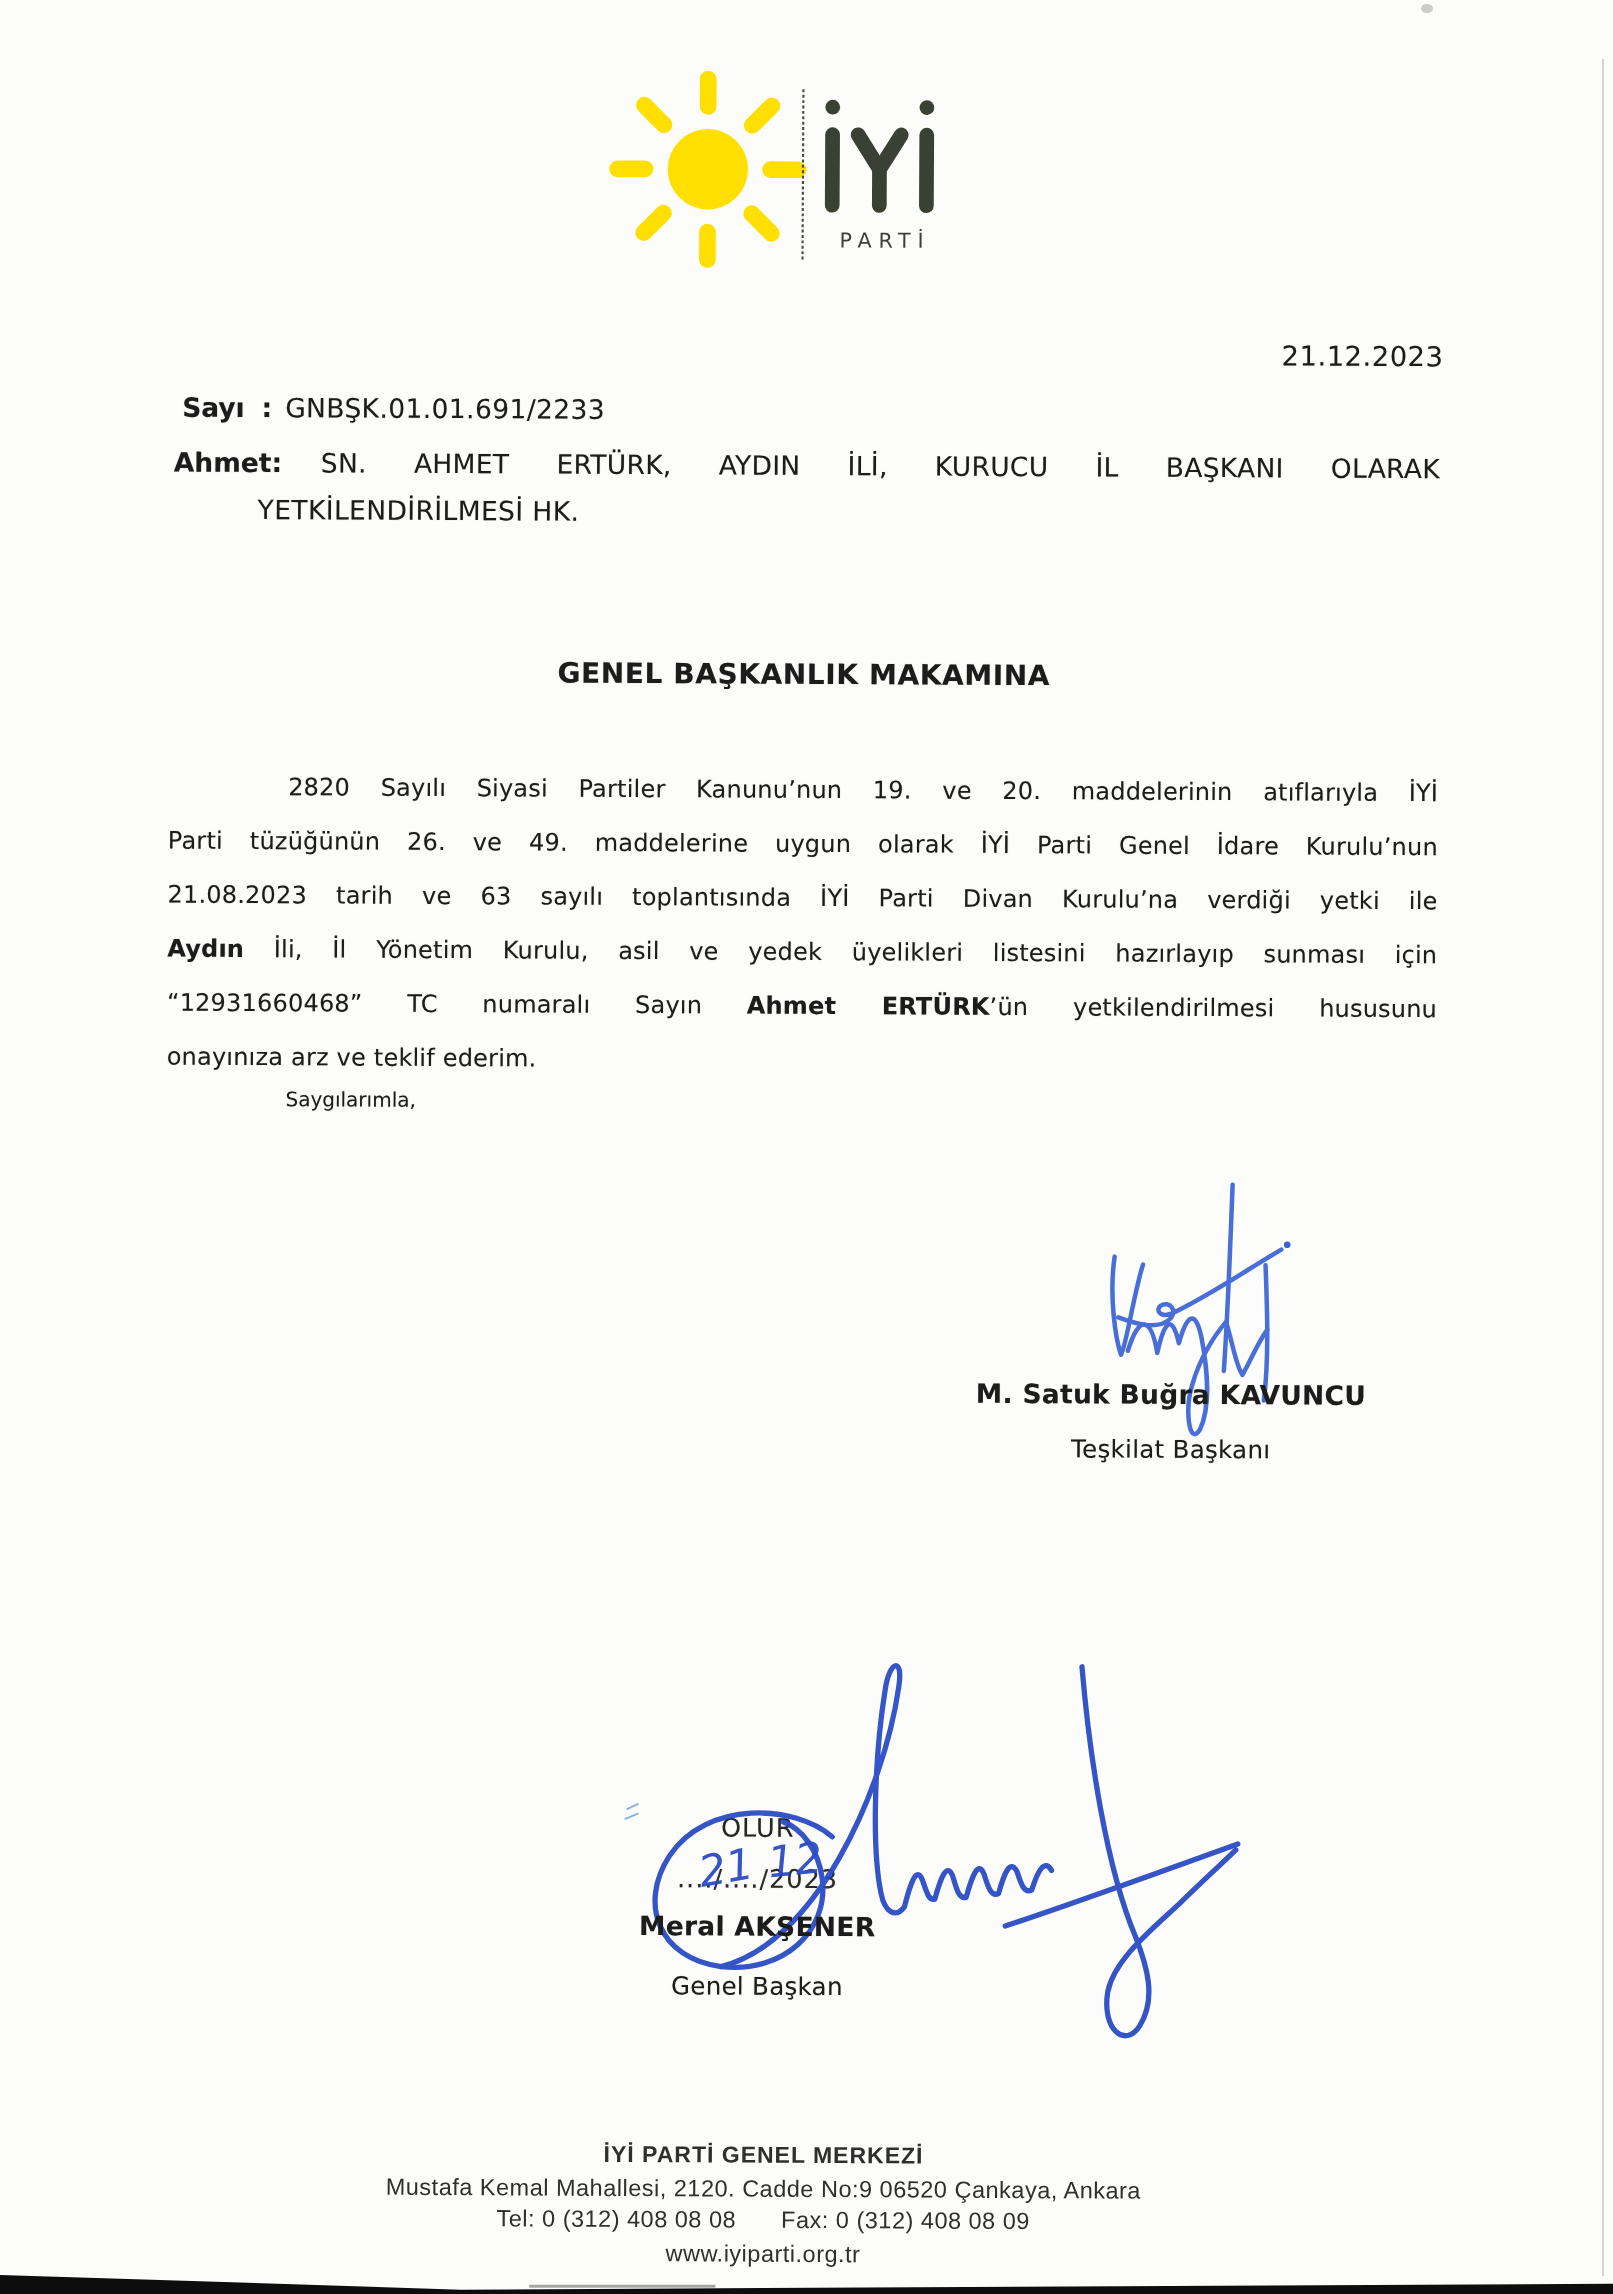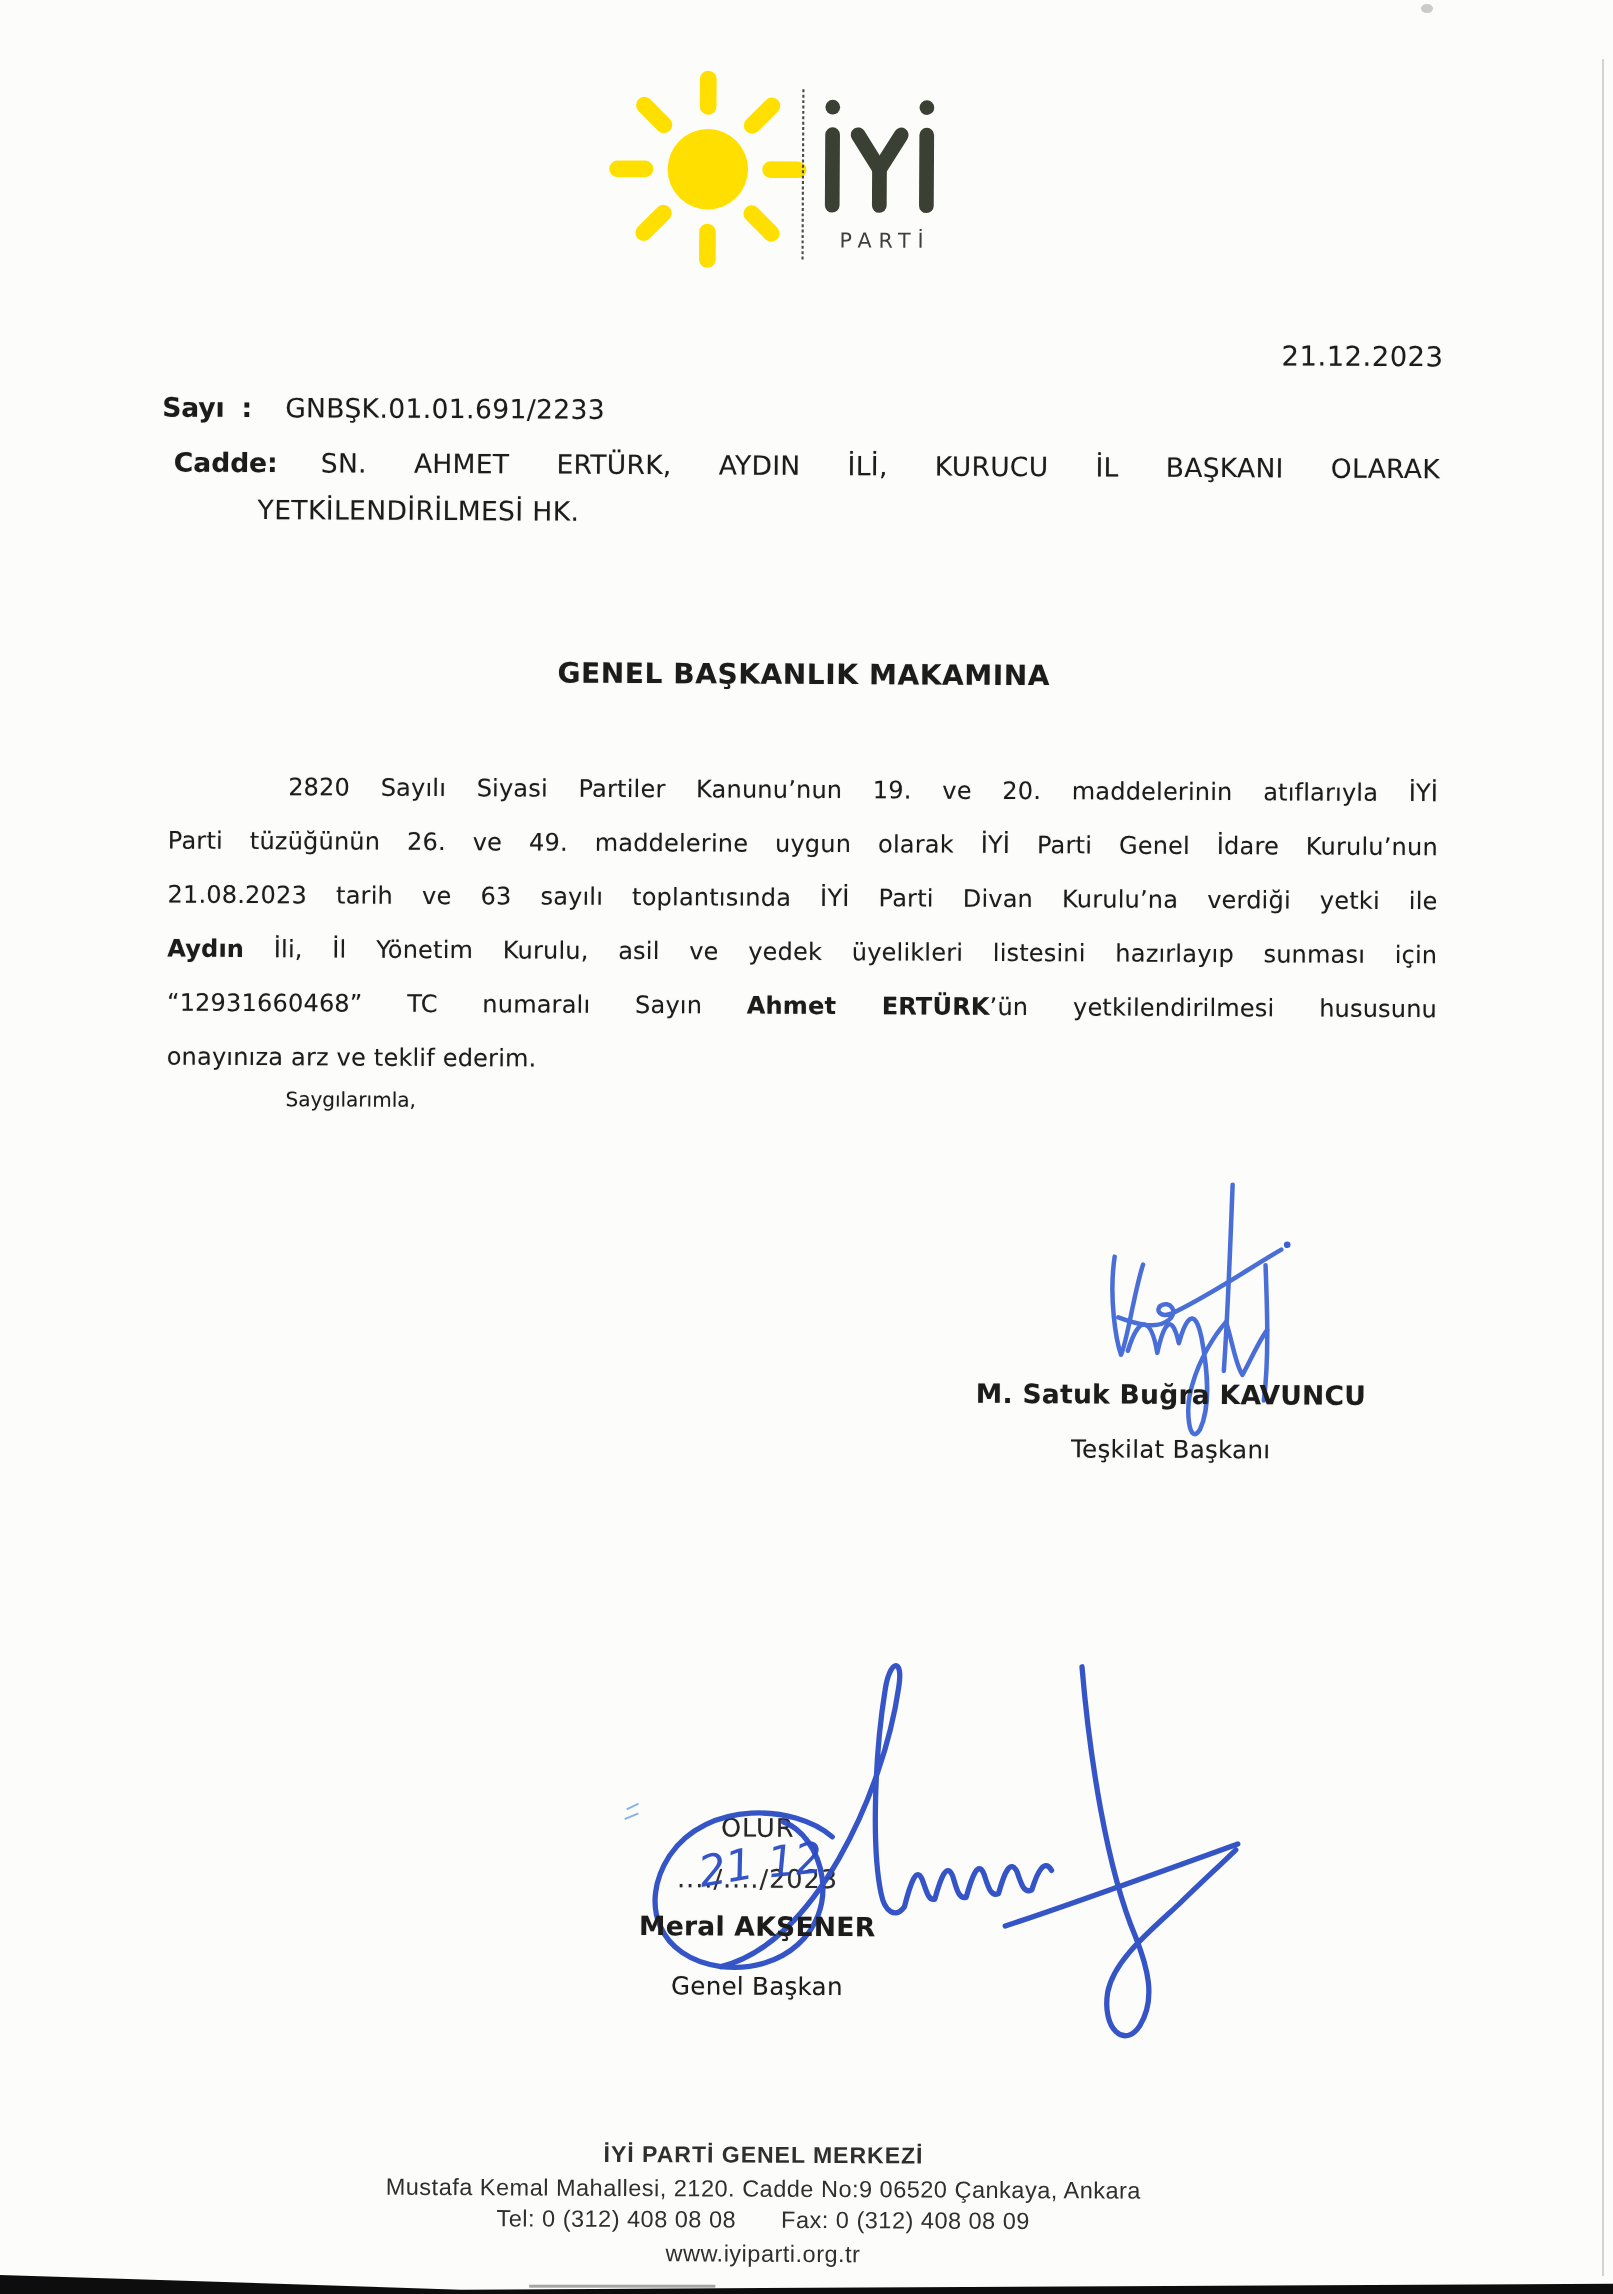--- a/index.html
+++ b/index.html
@@ -71,28 +71,28 @@
         <line x1="332" y1="78" x2="310" y2="113"></line>
         <line x1="310" y1="113" x2="310" y2="150"></line>
         <circle cx="358" cy="50" r="7.5" stroke="none"></circle>
         <line x1="358" y1="78" x2="358" y2="150"></line>
       </g>
       <text x="316" y="193" text-anchor="middle" font-family="DejaVu Sans, sans-serif" font-size="21" letter-spacing="7" fill="#3f3f3c">PARTİ</text>
     </svg>
 
     <div class="abs letter-date scan-text" style="left:1073px;top:334px;width:372px;">21.12.2023</div>
 
-    <div class="abs meta-label scan-text" style="left:164px;top:391px;">
+    <div class="abs meta-label scan-text" style="left:184px;top:391px;">
       <span>Sayı</span>
         <span>:</span>
     </div>
     <div class="abs meta-val scan-text" style="left:287px;top:391px;">GNBŞK.01.01.691/2233</div>
 
     <div class="abs meta-label scan-text" style="left:176px;top:446px;">
-      <span>Cadde</span>
+      <span>Ahmet</span>
         <span>:</span>
     </div>
     <div class="abs konu-just scan-text" style="left:323px;top:446px;width:1119px;">SN. AHMET ERTÜRK, AYDIN İLİ, KURUCU İL BAŞKANI OLARAK</div>
     <div class="abs meta-val scan-text" style="left:260px;top:493px;">YETKİLENDİRİLMESİ HK.</div>
 
     <div class="abs heading scan-text" style="left:172px;top:654px;width:1270px;">GENEL BAŞKANLIK MAKAMINA</div>
 
     <div class="abs para scan-text" style="left:172px;top:759px;" id="para">
         <div class="pline first"><span>2820 Sayılı Siyasi Partiler Kanunu’nun 19. ve 20. maddelerinin atıflarıyla İYİ</span></div>
         <div class="pline"><span>Parti tüzüğünün 26. ve 49. maddelerine uygun olarak İYİ Parti Genel İdare Kurulu’nun</span></div>

